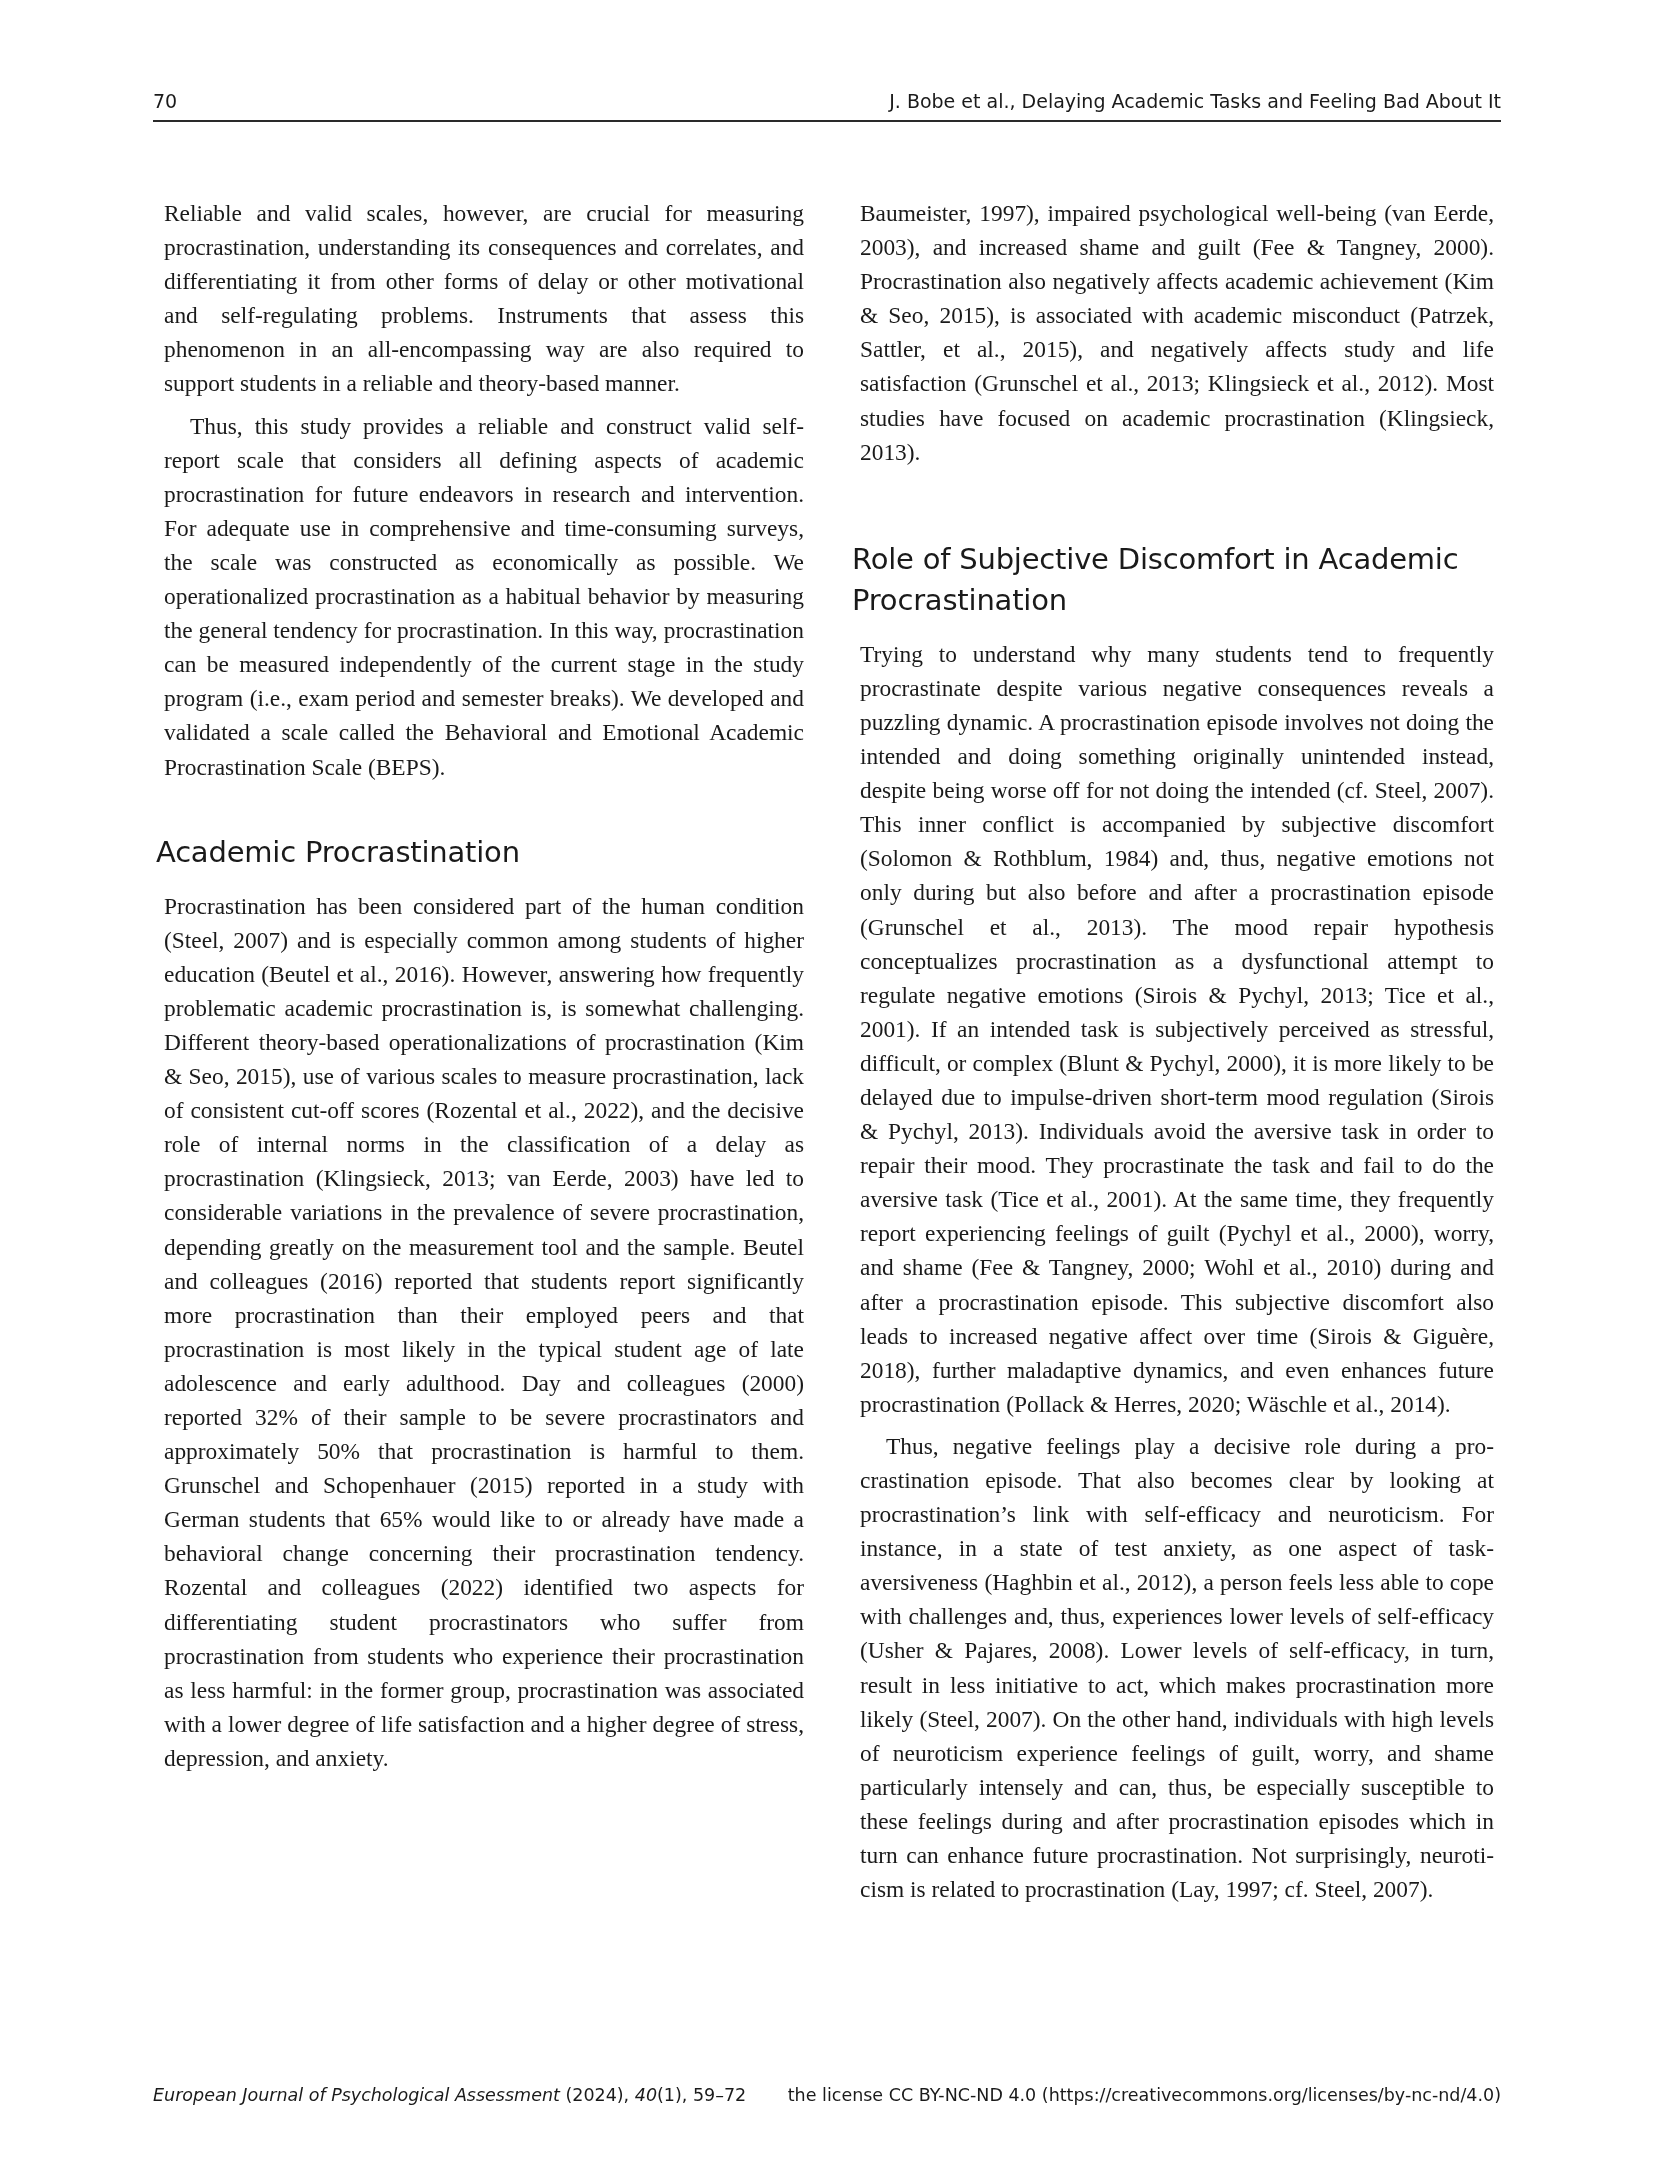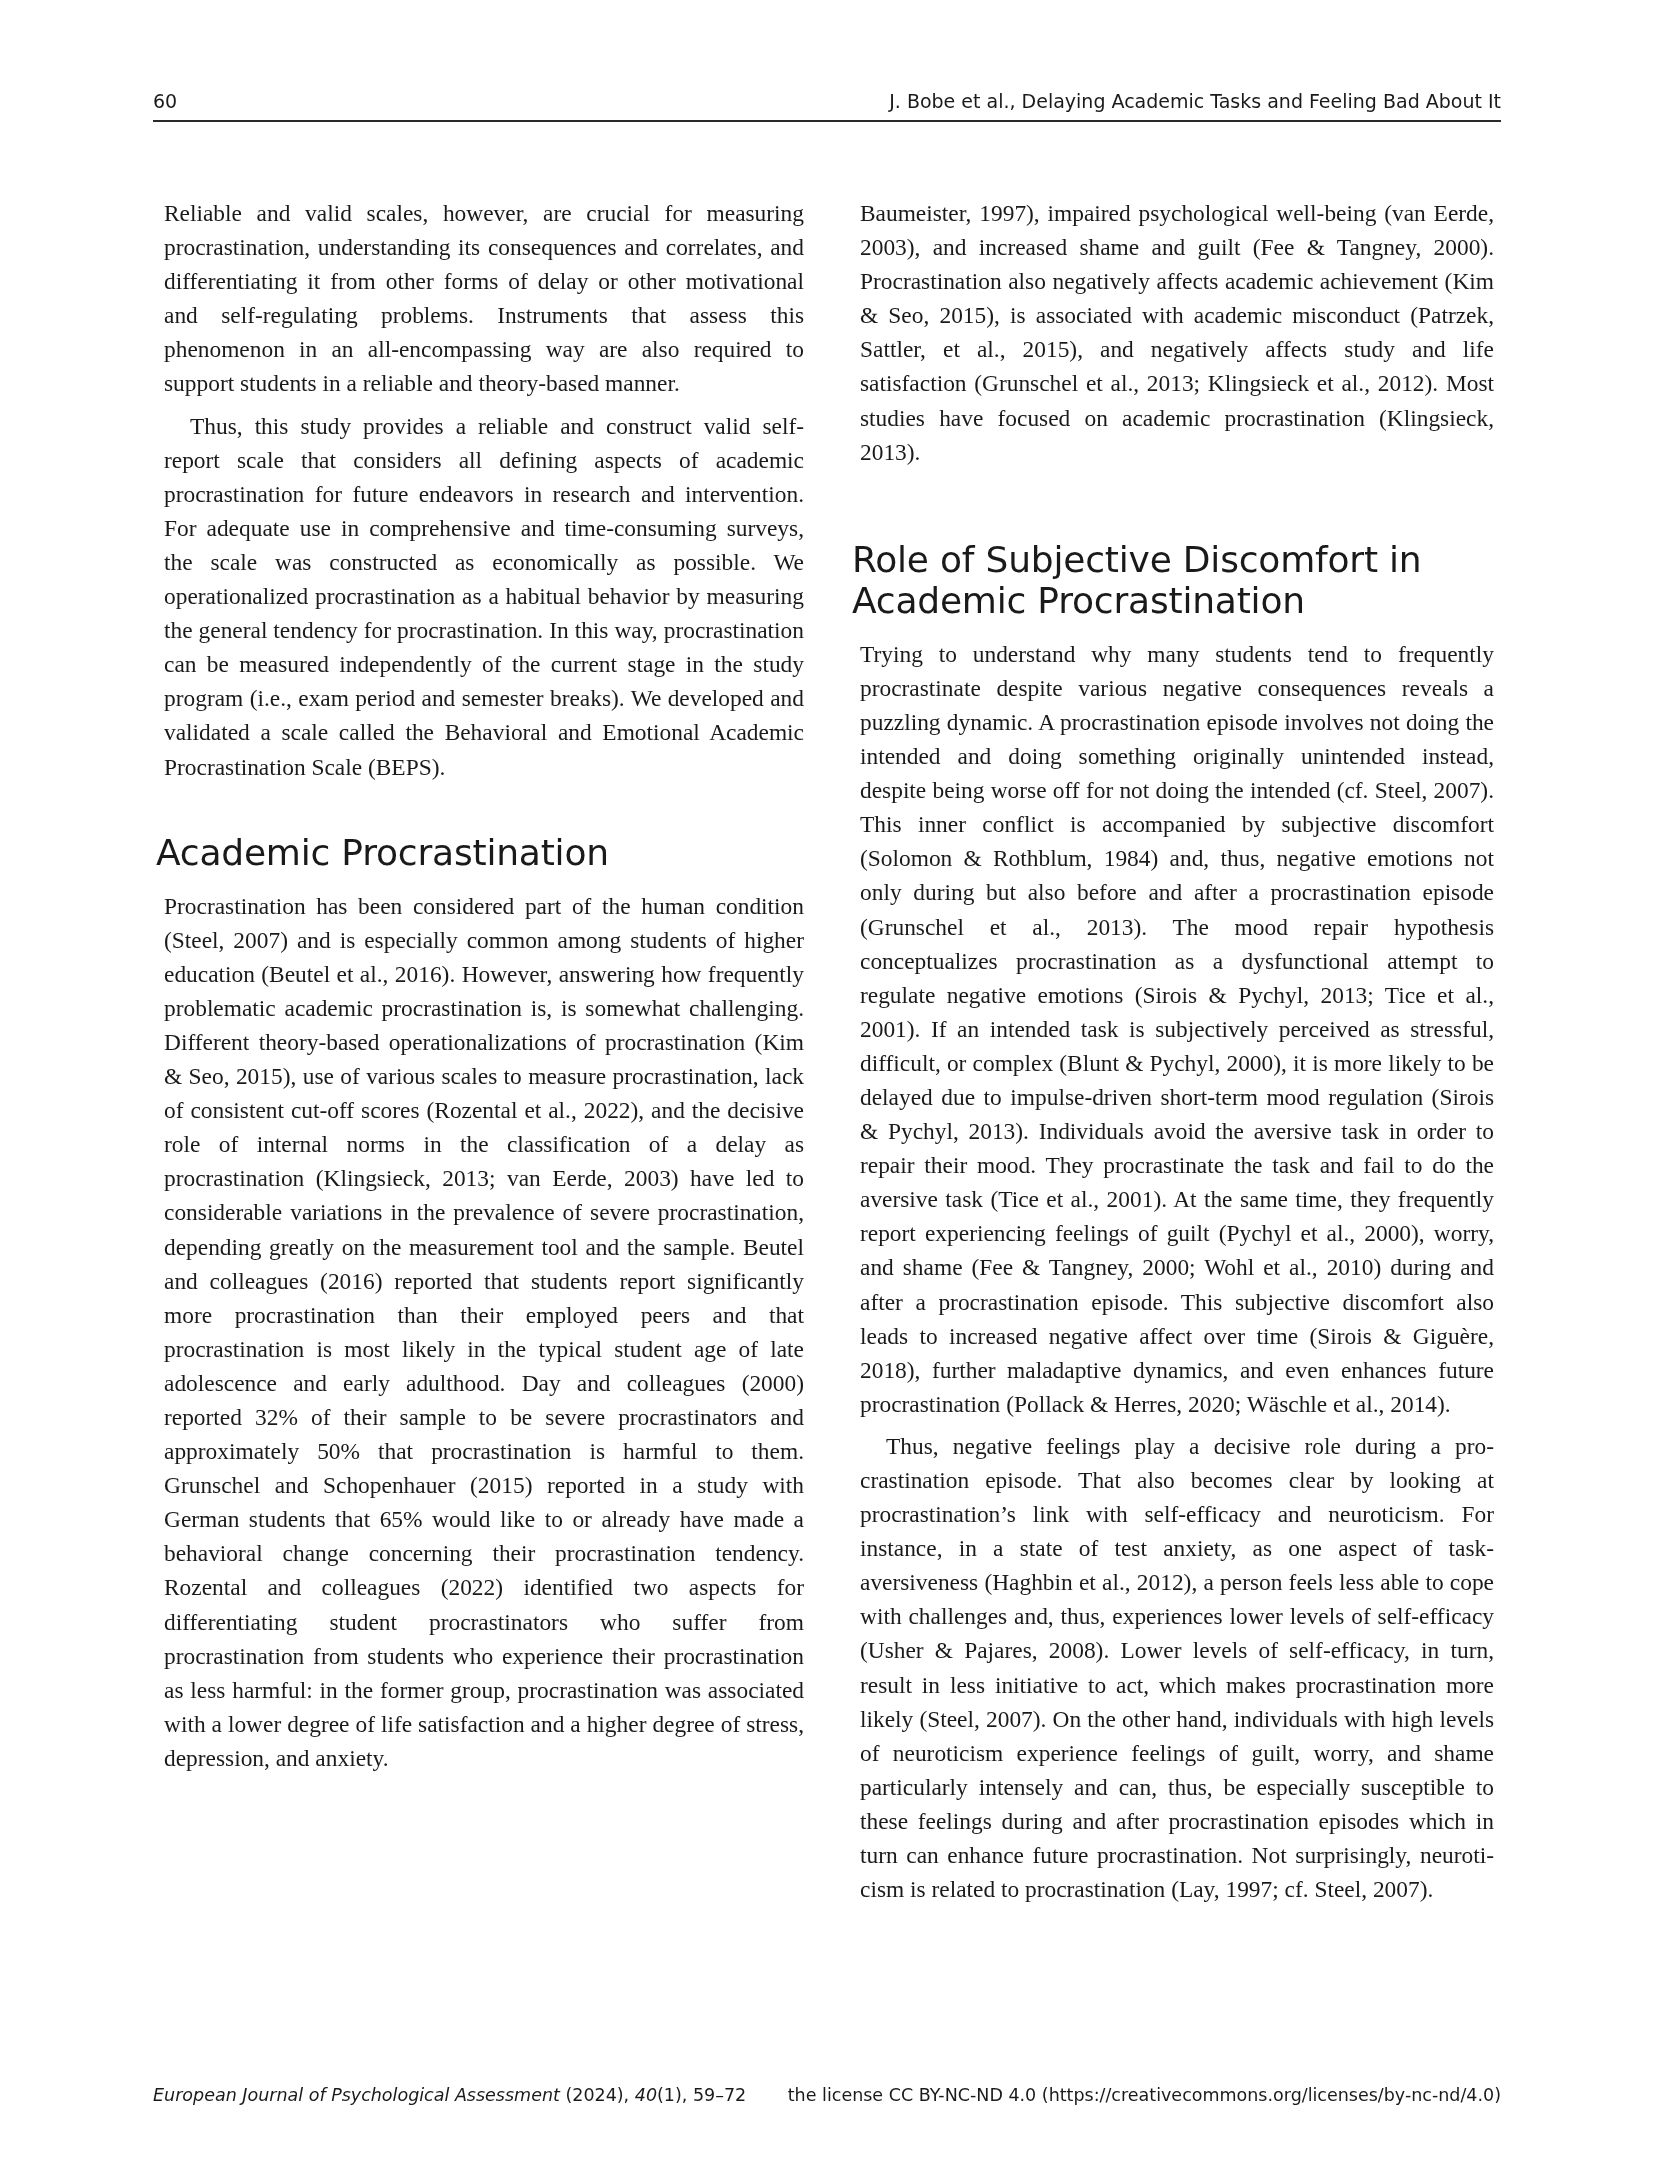--- a/index.html
+++ b/index.html
@@ -14,38 +14,38 @@
   .column {
     position: absolute; top: 188px; width: 656px;
     font-family: "Liberation Serif", serif; font-size: 23.4px; line-height: 34.1px;
     text-align: justify; hyphens: manual;
   }
   .col-left { left: 156px; }
   .col-right { left: 852px; width: 650px; }
   .column p { margin: 8px; }
   .column p.indent { text-indent: 26px; }
   .section-heading {
-    font-family: "DejaVu Sans", sans-serif; font-size: 36px; font-weight: normal;
+    font-family: "DejaVu Sans", sans-serif; font-size: 29px; font-weight: normal;
     line-height: 41px; margin: 48px 0 16px 0; text-align: left; letter-spacing: -0.2px;
   }
   .col-right .section-heading { margin-top: 70px; }
   .footer {
     position: absolute; left: 153px; top: 2082px; width: 1348px;
     font-family: "DejaVu Sans", sans-serif; font-size: 17.5px; line-height: 26px;
   }
   .footer .journal { position: absolute; left: 0; top: 0; }
   .footer .journal .ital { font-style: italic; }
   .footer .license { position: absolute; right: 0; top: 0; text-align: right; }
   .copy-icon { font-size: 13px; vertical-align: super; }
 </style>
 </head>
 <body>
 
 <div class="page-header">
-  <span class="page-number">60</span>
+  <span class="page-number">70</span>
   <span class="running-title">J. Bobe et al., Delaying Academic Tasks and Feeling Bad About It</span>
 </div>
 
 <div class="column col-left">
   <p>Reliable and valid scales, however, are crucial for measur­ing procrastination, understanding its consequences and correlates, and differentiating it from other forms of delay or other motivational and self-regulating problems. Instruments that assess this phenomenon in an all-encompassing way are also required to support students in a reliable and theory-based manner.</p>
   <p class="indent">Thus, this study provides a reliable and construct valid self-report scale that considers all defining aspects of academic procrastination for future endeavors in research and intervention. For adequate use in comprehensive and time-consuming surveys, the scale was constructed as economically as possible. We operationalized procrastina­tion as a habitual behavior by measuring the general tendency for procrastination. In this way, procrastination can be measured independently of the current stage in the study program (i.e., exam period and semester breaks). We developed and validated a scale called the Behavioral and Emotional Academic Procrastination Scale (BEPS).</p>
   <h2 class="section-heading">Academic Procrastination</h2>
   <p>Procrastination has been considered part of the human condition (Steel, 2007) and is especially common among students of higher education (Beutel et al., 2016). However, answering how frequently problematic academic procrasti­nation is, is somewhat challenging. Different theory-based operationalizations of procrastination (Kim &amp; Seo, 2015), use of various scales to measure procrastination, lack of consistent cut-off scores (Rozental et al., 2022), and the deci­sive role of internal norms in the classification of a delay as procrastination (Klingsieck, 2013; van Eerde, 2003) have led to considerable variations in the prevalence of severe pro­crastination, depending greatly on the measurement tool and the sample. Beutel and colleagues (2016) reported that students report significantly more procrastination than their employed peers and that procrastination is most likely in the typical student age of late adolescence and early adulthood. Day and colleagues (2000) reported 32% of their sample to be severe procrastinators and approximately 50% that pro­crastination is harmful to them. Grunschel and Schopen­hauer (2015) reported in a study with German students that 65% would like to or already have made a behavioral change concerning their procrastination tendency. Rozental and colleagues (2022) identified two aspects for differentiat­ing student procrastinators who suffer from procrastination from students who experience their procrastination as less harmful: in the former group, procrastination was associated with a lower degree of life satisfaction and a higher degree of stress, depression, and anxiety.</p>
 </div>
 

